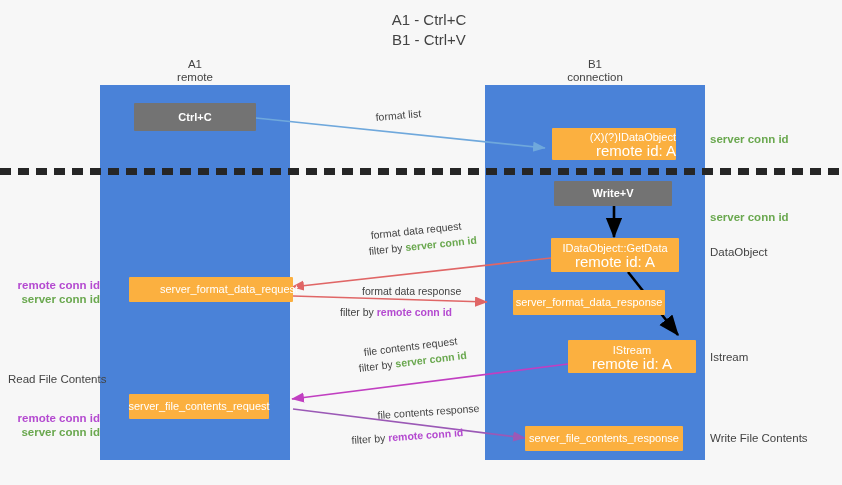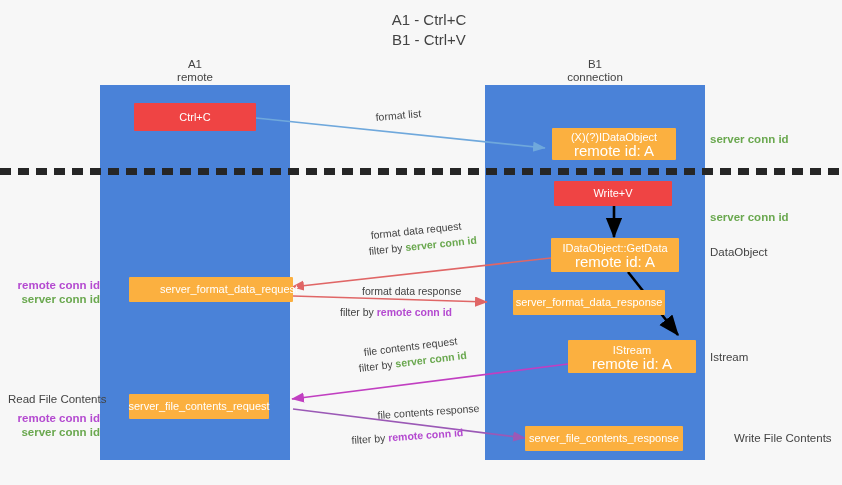--- a/index.html
+++ b/index.html
@@ -39,21 +39,21 @@
     background-image:repeating-linear-gradient(to right,#262626 0 11px,transparent 11px 18px);
   }
 
   
   .node{
     box-sizing:border-box;
     display:flex;flex-direction:column;align-items:center;justify-content:center;
     color:#ffffff;font-size:11px;line-height:13px;text-align:center;
     border-radius:1px;
   }
-  .node.green{background:#ef4444;}
+  .node.green{background:#737373;font-weight:bold;}
   .node.orange{background:#fbb040;}
   .node .l2{font-size:15px;}
 
   
   .side-label{font-size:11.5px;line-height:14px;color:#434343;}
   .side-label.green{color:#6aa84f;font-weight:bold;}
   .conn-stack{font-size:11.5px;line-height:14px;font-weight:bold;}
   .c-remote{color:#b44ad0;}
   .c-server{color:#6aa84f;}
 
@@ -129,21 +129,21 @@
   </div>
 
   <div class="abs node orange" style="left:129px;top:277px;width:164px;height:25px;padding-left:36px;">
     <div>server_format_data_request</div>
   </div>
 
   <div class="abs node orange" style="left:129px;top:394px;width:140px;height:25px;">
     <div>server_file_contents_request</div>
   </div>
 
-  <div class="abs node orange" style="left:552px;top:128px;width:124px;height:32px;">
+  <div class="abs node orange" style="left:552px;top:128px;width:124px;height:32px;align-items:flex-end;">
     <div>(X)(?)IDataObject</div>
     <div class="l2">remote id: A</div>
   </div>
 
   <div class="abs node green" style="left:554px;top:181px;width:118px;height:25px;">
     <div>Write+V</div>
   </div>
 
   <div class="abs node orange" style="left:551px;top:238px;width:128px;height:34px;">
     <div>IDataObject::GetData</div>
@@ -164,28 +164,28 @@
   </div>
 
   <div class="abs side-label green" style="left:710px;top:132px;">server conn id</div>
 
   <div class="abs side-label green" style="left:710px;top:210px;">server conn id</div>
 
   <div class="abs side-label" style="left:710px;top:245px;">DataObject</div>
 
   <div class="abs side-label" style="left:710px;top:350px;">Istream</div>
 
-  <div class="abs side-label" style="left:710px;top:431px;margin-left:24px;">Write File Contents</div>
+  <div class="abs side-label" style="left:710px;top:431px;">Write File Contents</div>
 
   <div class="abs conn-stack" style="left:10px;top:278px;width:90px;text-align:right;">
     <div class="c-remote">remote conn id</div>
     <div class="c-server">server conn id</div>
   </div>
 
-  <div class="abs side-label" style="left:8px;top:392px;text-align:center;">Read File Contents</div>
+  <div class="abs side-label" style="left:8px;top:372px;text-align:center;">Read File Contents</div>
 
   <div class="abs conn-stack" style="left:10px;top:411px;width:90px;text-align:right;">
     <div class="c-remote">remote conn id</div>
     <div class="c-server">server conn id</div>
   </div>
 
   <div class="abs edge-label" style="left:375px;top:110px;transform:rotate(-5deg);transform-origin:left top;">format list</div>
 
   <div class="abs edge-label" style="left:370px;top:228px;transform:rotate(-6deg);transform-origin:left top;">format data request</div>
   <div class="abs edge-label" style="left:368px;top:244px;transform:rotate(-6deg);transform-origin:left top;">

